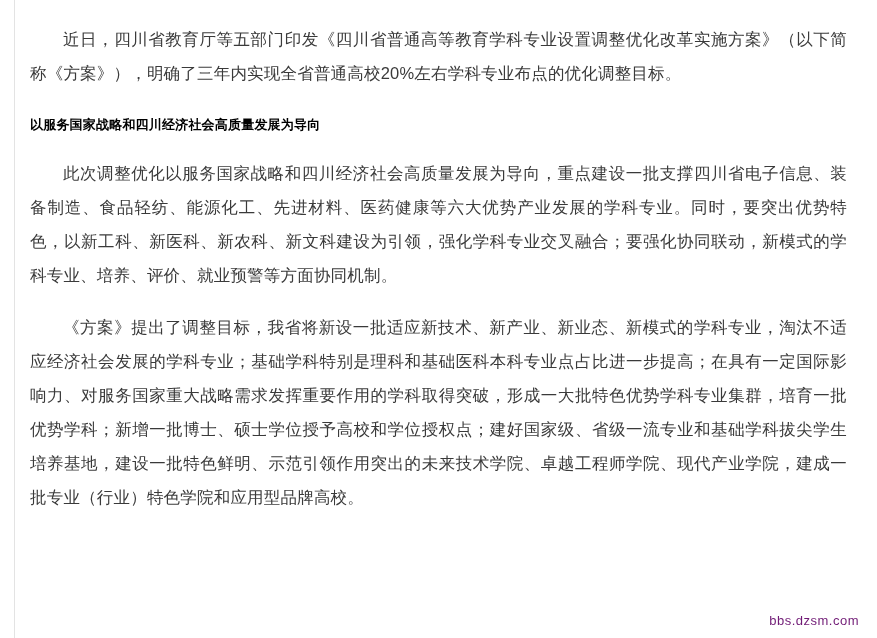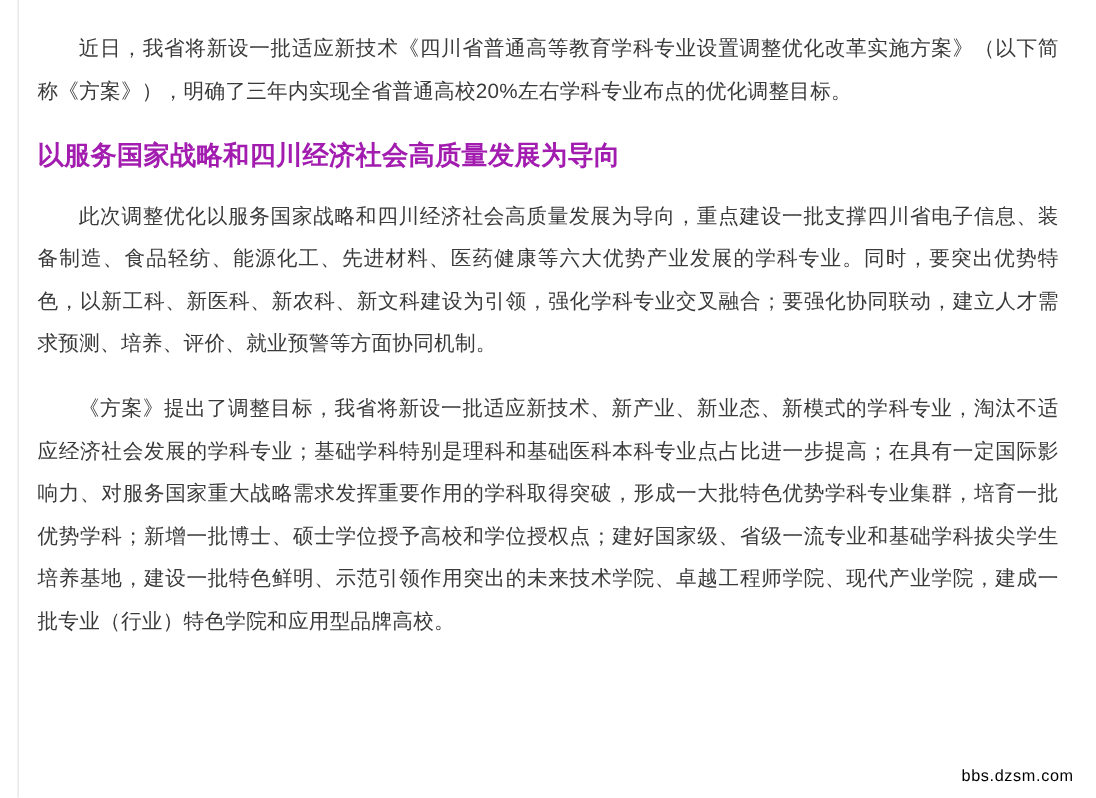--- a/index.html
+++ b/index.html
@@ -40,45 +40,45 @@
     margin: 0 0 18px 0;
     text-indent: 2em;
     text-align: justify;
     text-justify: inter-ideograph;
   }
   .para.last {
     margin-bottom: 12px;
   }
   .subhead {
     margin: 0 0 14px 0;
-    font-size: 21px;
+    font-size: 13px;
     line-height: 34px;
     font-weight: bold;
-    color: #a21caf;
+    color: #000000;
     letter-spacing: 0.2px;
   }
   .watermark {
     position: absolute;
     right: 18px;
     bottom: 10px;
     font-size: 13px;
-    color: #000000;
+    color: #701a75;
     letter-spacing: 0.5px;
     font-family: "Liberation Sans", sans-serif;
   }
 </style>
 </head>
 <body>
 
 <div class="page">
 
   <div class="left-rule"></div>
 
   <div class="article">
-    <p class="para">近日，我省将新设一批适应新技术《四川省普通高等教育学科专业设置调整优化改革实施方案》（以下简称《方案》），明确了三年内实现全省普通高校20%左右学科专业布点的优化调整目标。</p>
+    <p class="para">近日，四川省教育厅等五部门印发《四川省普通高等教育学科专业设置调整优化改革实施方案》（以下简称《方案》），明确了三年内实现全省普通高校20%左右学科专业布点的优化调整目标。</p>
     <h3 class="subhead">以服务国家战略和四川经济社会高质量发展为导向</h3>
-    <p class="para">此次调整优化以服务国家战略和四川经济社会高质量发展为导向，重点建设一批支撑四川省电子信息、装备制造、食品轻纺、能源化工、先进材料、医药健康等六大优势产业发展的学科专业。同时，要突出优势特色，以新工科、新医科、新农科、新文科建设为引领，强化学科专业交叉融合；要强化协同联动，建立人才需求预测、培养、评价、就业预警等方面协同机制。</p>
+    <p class="para">此次调整优化以服务国家战略和四川经济社会高质量发展为导向，重点建设一批支撑四川省电子信息、装备制造、食品轻纺、能源化工、先进材料、医药健康等六大优势产业发展的学科专业。同时，要突出优势特色，以新工科、新医科、新农科、新文科建设为引领，强化学科专业交叉融合；要强化协同联动，新模式的学科专业、培养、评价、就业预警等方面协同机制。</p>
     <p class="para last">《方案》提出了调整目标，我省将新设一批适应新技术、新产业、新业态、新模式的学科专业，淘汰不适应经济社会发展的学科专业；基础学科特别是理科和基础医科本科专业点占比进一步提高；在具有一定国际影响力、对服务国家重大战略需求发挥重要作用的学科取得突破，形成一大批特色优势学科专业集群，培育一批优势学科；新增一批博士、硕士学位授予高校和学位授权点；建好国家级、省级一流专业和基础学科拔尖学生培养基地，建设一批特色鲜明、示范引领作用突出的未来技术学院、卓越工程师学院、现代产业学院，建成一批专业（行业）特色学院和应用型品牌高校。</p>
   </div>
 
   <div class="watermark">bbs.dzsm.com</div>
 
 </div>
 
 </body></html>

